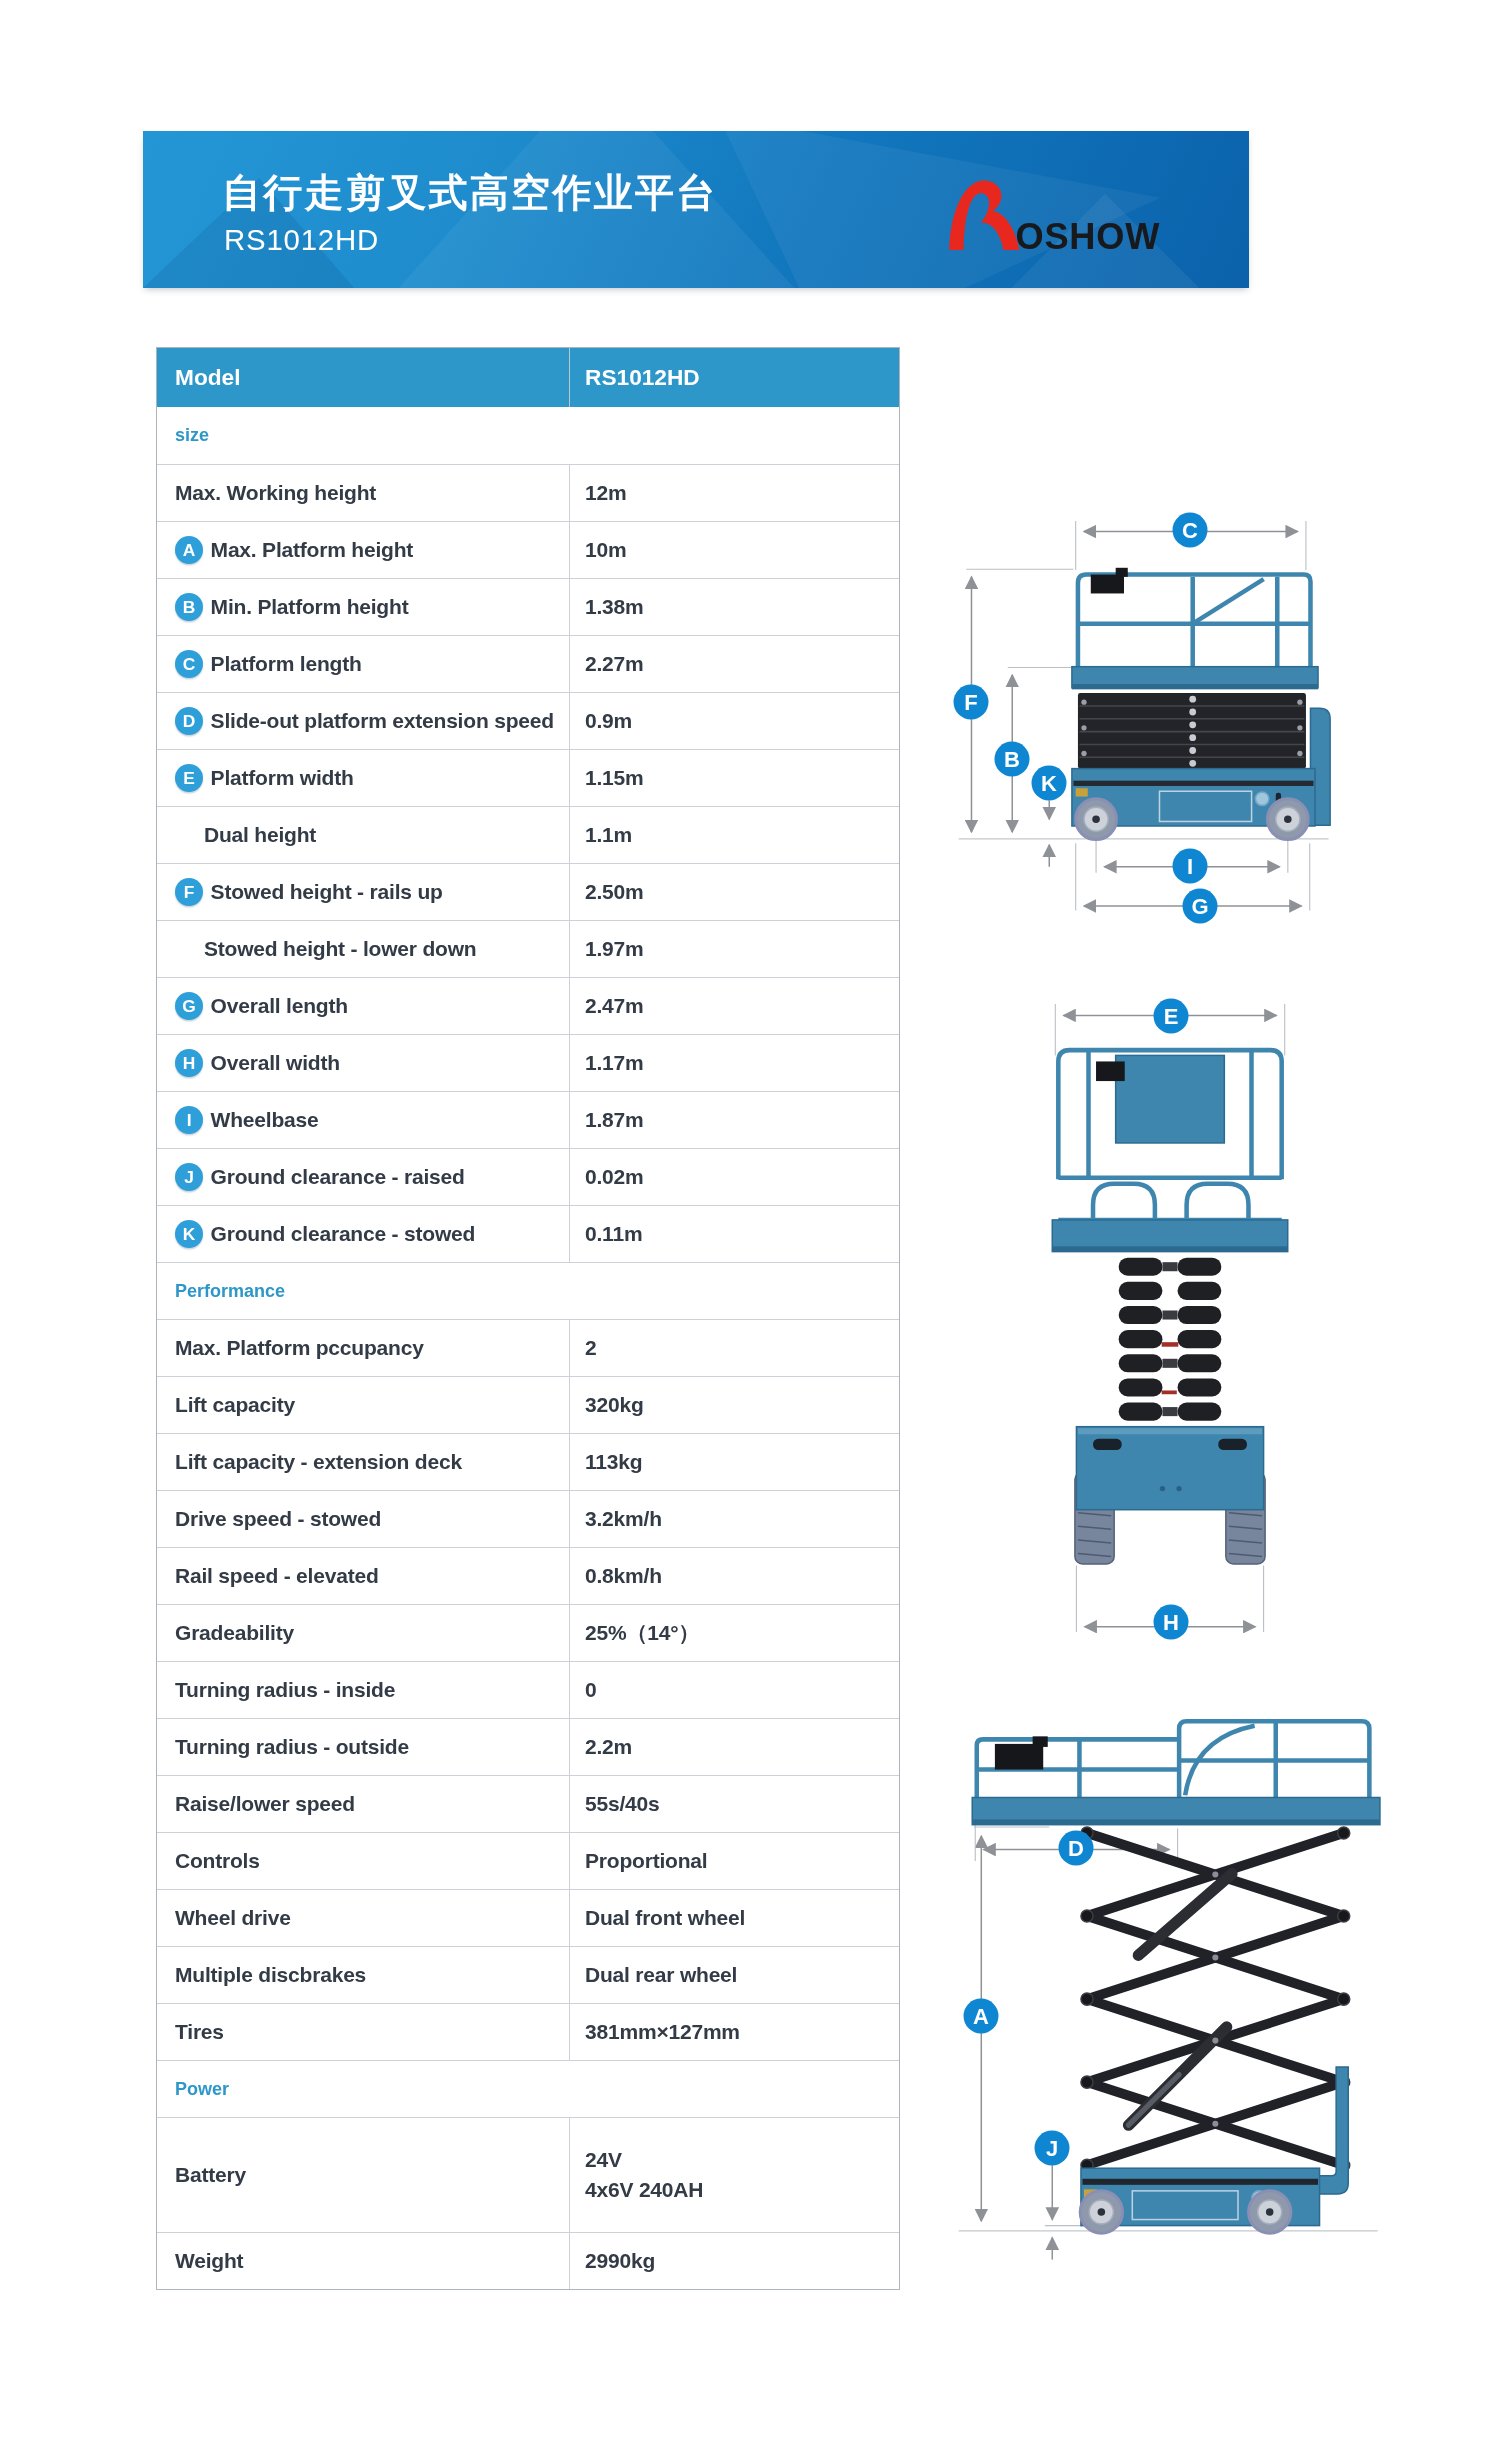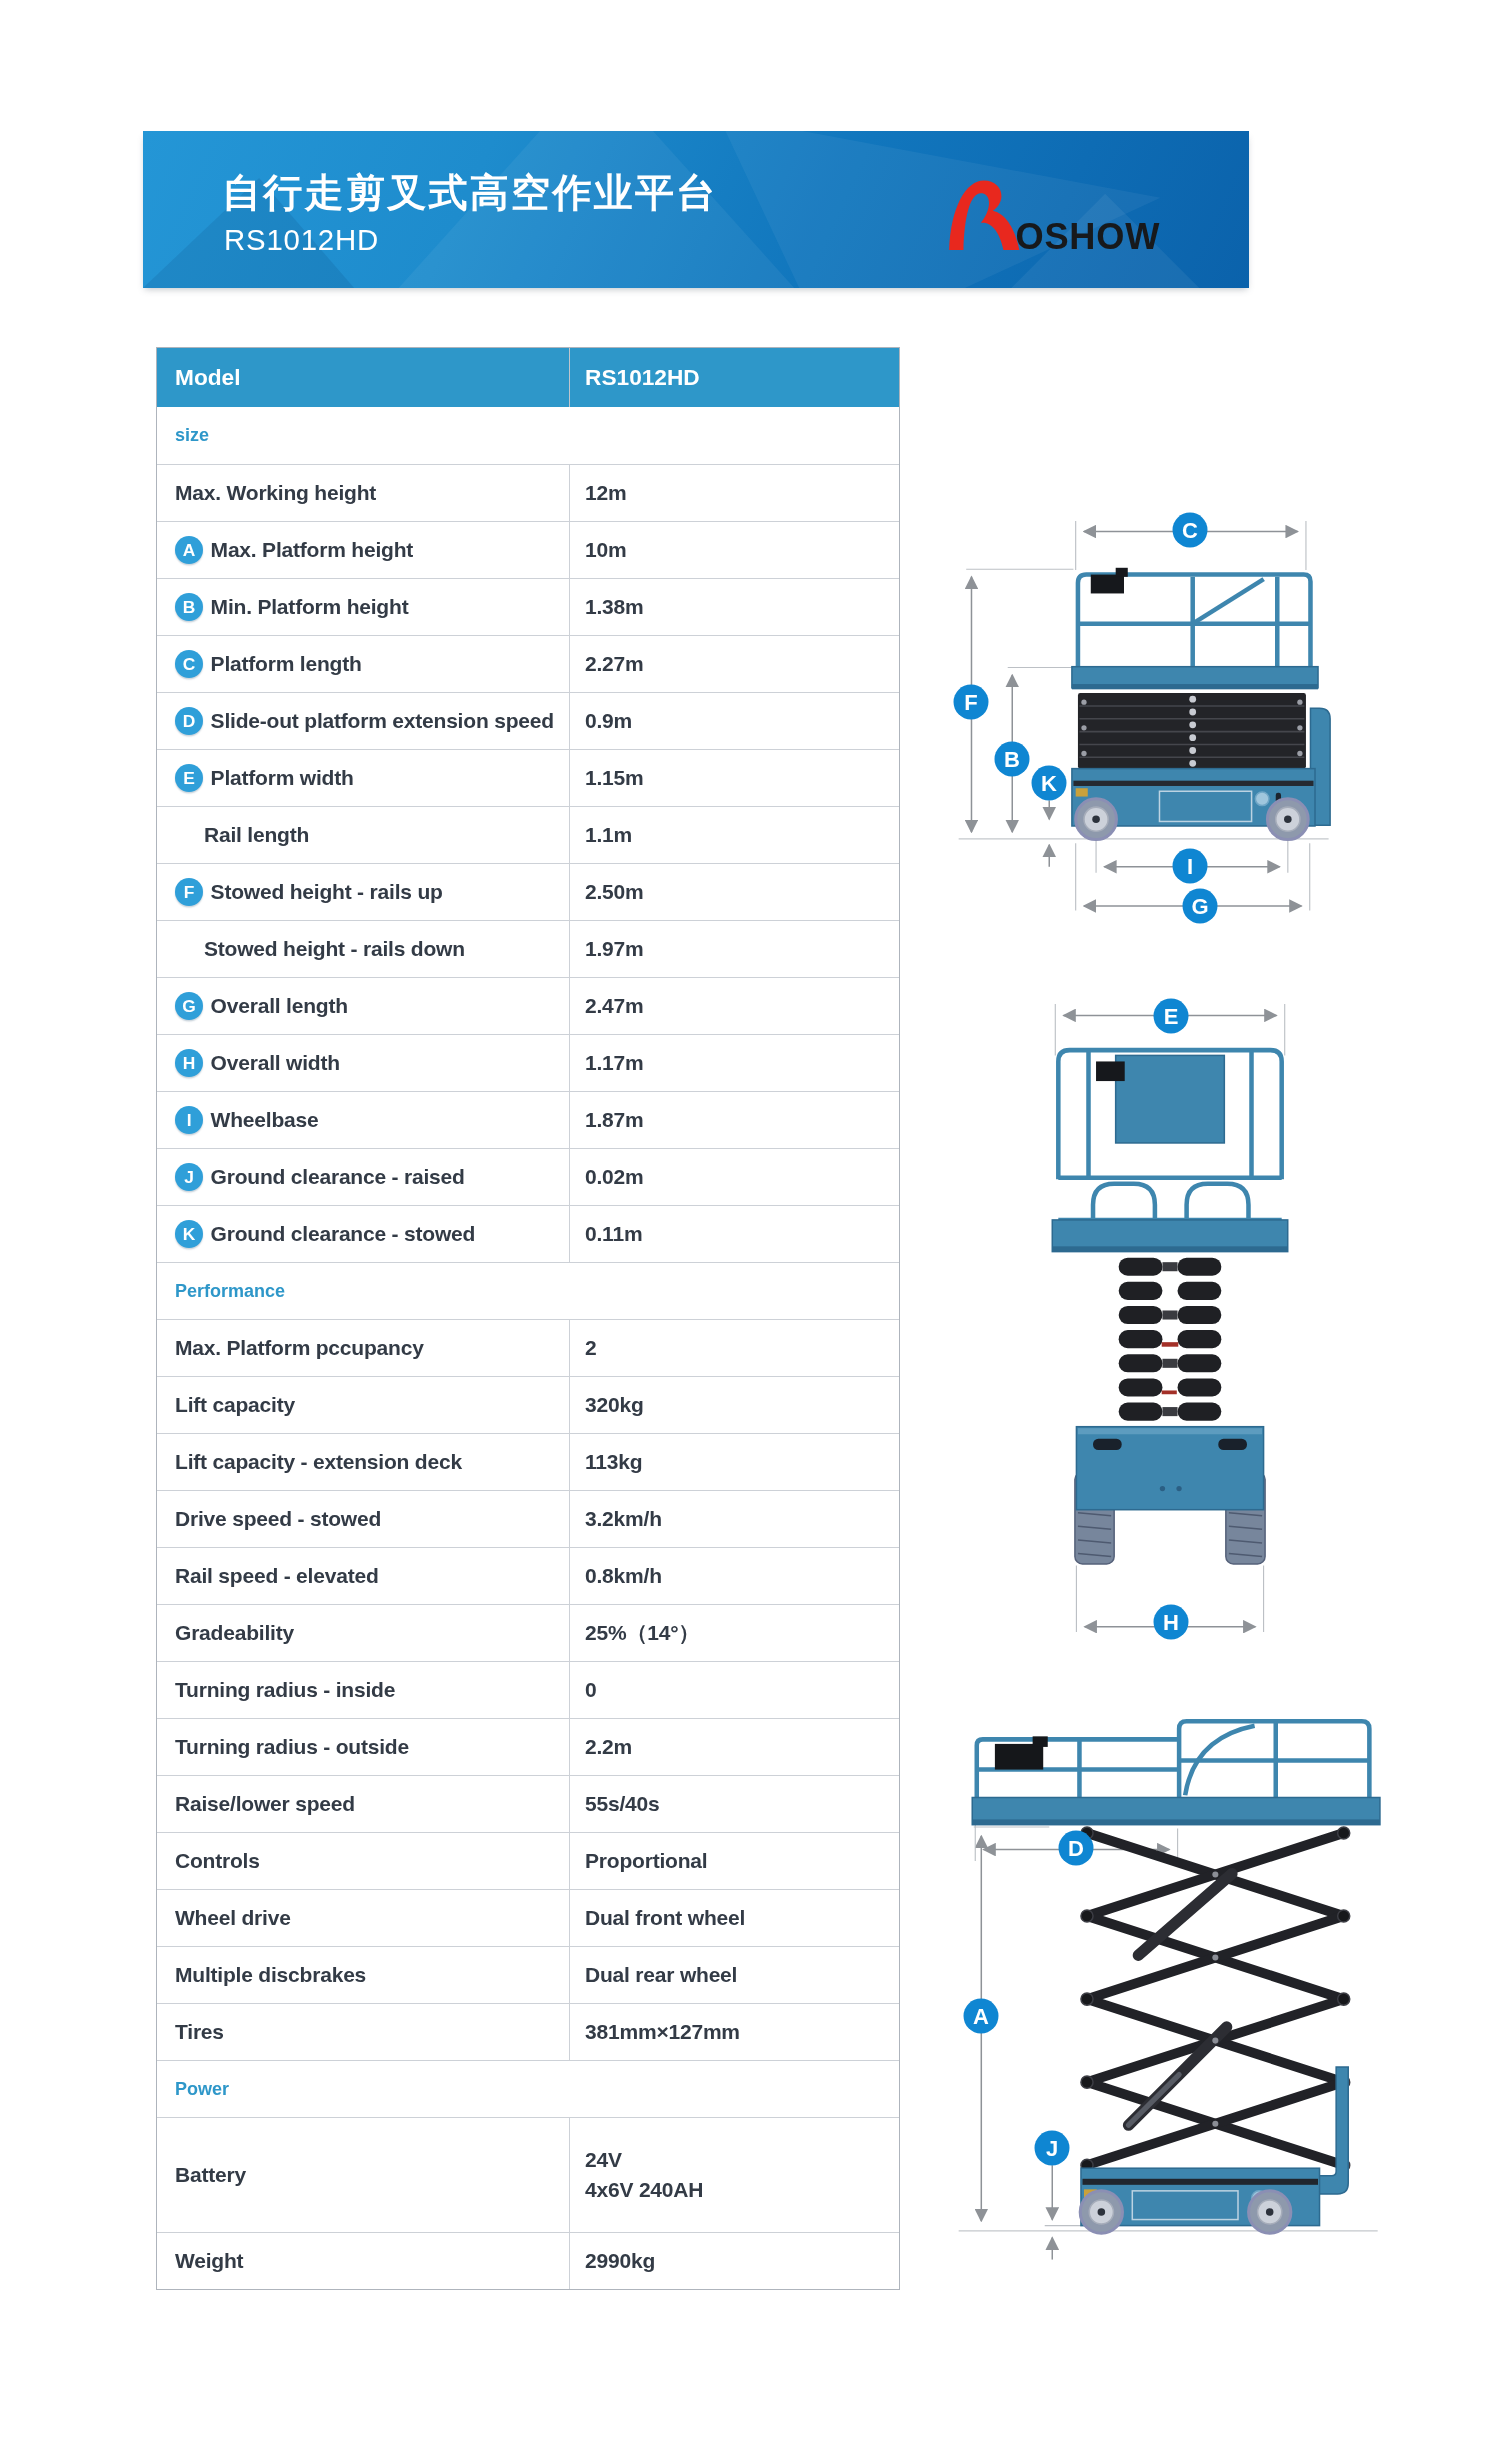--- a/index.html
+++ b/index.html
@@ -134,34 +134,34 @@
       </div>
       <div class="trow data">
         <div class="cell cell-label">
           <span class="badge">E</span>
           <span class="label-text">Platform width</span>
         </div>
         <div class="cell cell-value">1.15m</div>
       </div>
       <div class="trow data">
         <div class="cell cell-label indent">
-          <span class="label-text">Rail length</span>
+          <span class="label-text">Dual height</span>
         </div>
         <div class="cell cell-value">1.1m</div>
       </div>
       <div class="trow data">
         <div class="cell cell-label">
           <span class="badge">F</span>
           <span class="label-text">Stowed height - rails up</span>
         </div>
         <div class="cell cell-value">2.50m</div>
       </div>
       <div class="trow data">
         <div class="cell cell-label indent">
-          <span class="label-text">Stowed height - rails down</span>
+          <span class="label-text">Stowed height - lower down</span>
         </div>
         <div class="cell cell-value">1.97m</div>
       </div>
       <div class="trow data">
         <div class="cell cell-label">
           <span class="badge">G</span>
           <span class="label-text">Overall length</span>
         </div>
         <div class="cell cell-value">2.47m</div>
       </div>

